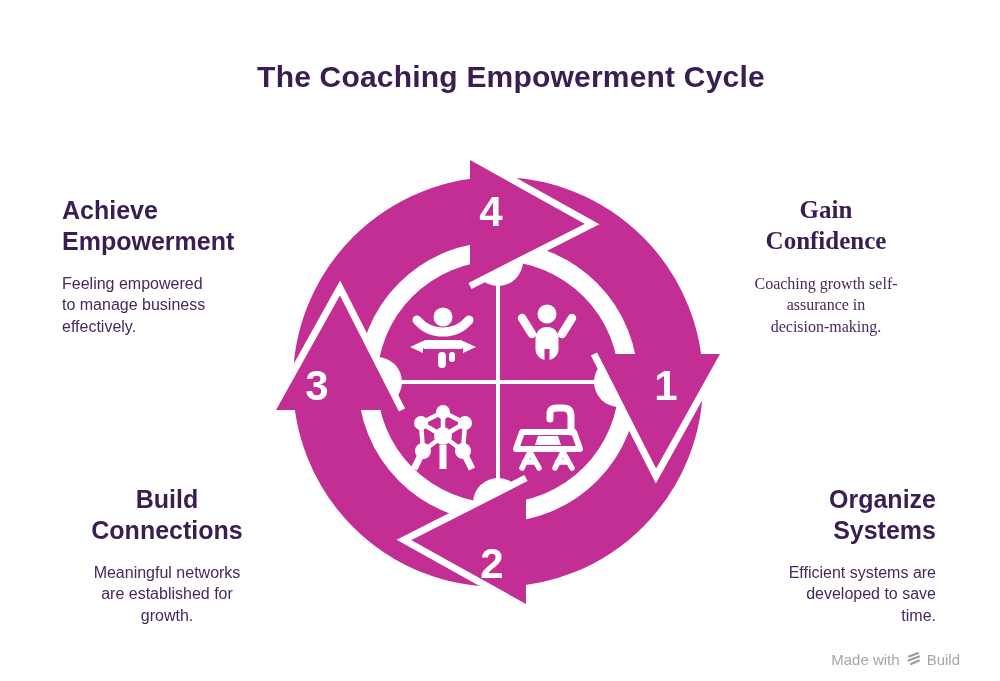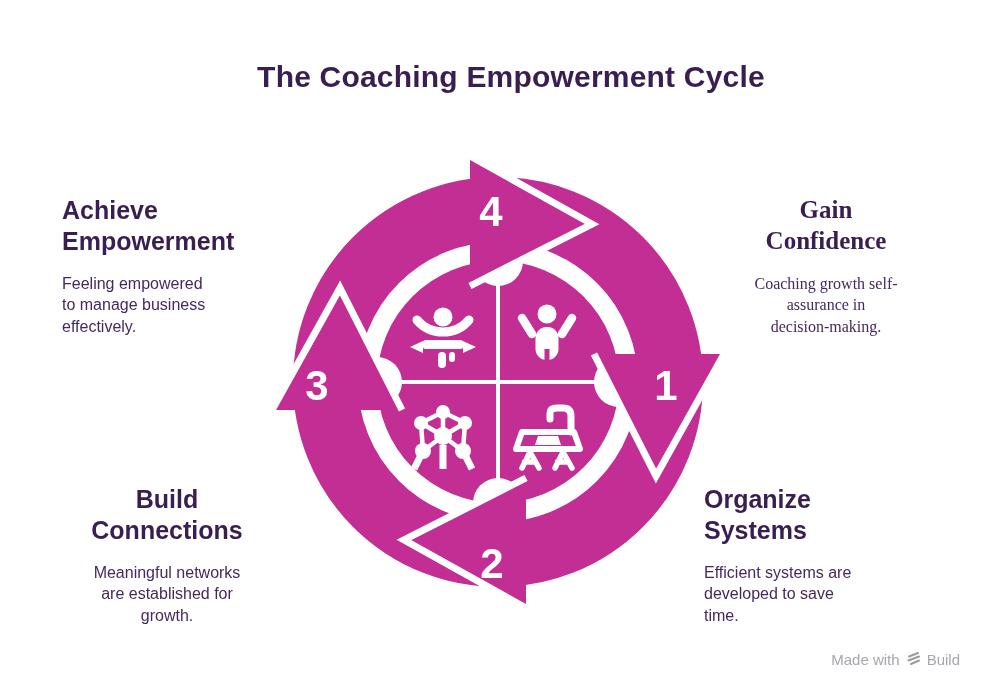--- a/index.html
+++ b/index.html
@@ -14,21 +14,21 @@
   .block{position:absolute;}
   .block .heading{
     font-size:25px;font-weight:bold;color:#3a1e52;line-height:1.22;white-space:pre-line;margin-top:32px;
   }
   .block .body{
     margin-top:17px;font-size:16px;color:#46285e;line-height:1.33;white-space:pre-line;
   }
   .tl{left:62px;top:163px;width:200px;text-align:left;}
   .tr{right:64px;top:163px;width:220px;text-align:center;font-family:Liberation Serif, serif;}
   .bl{left:62px;top:452px;width:210px;text-align:center;}
-  .br{right:76px;top:452px;width:220px;}
+  .br{right:64px;top:452px;width:220px;text-align:right;}
   .diagram{position:absolute;left:268px;top:152px;}
   .accent-fill{fill:#c22e93;}
   .accent-stroke{stroke:#c22e93;}
   .num{
     font-family:"Liberation Sans", sans-serif;font-size:42px;font-weight:bold;fill:#ffffff;
   }
   .watermark{
     position:absolute;right:40px;bottom:13px;display:flex;align-items:flex-start;gap:6px;
     font-size:15px;color:#a6a6ac;
   }

